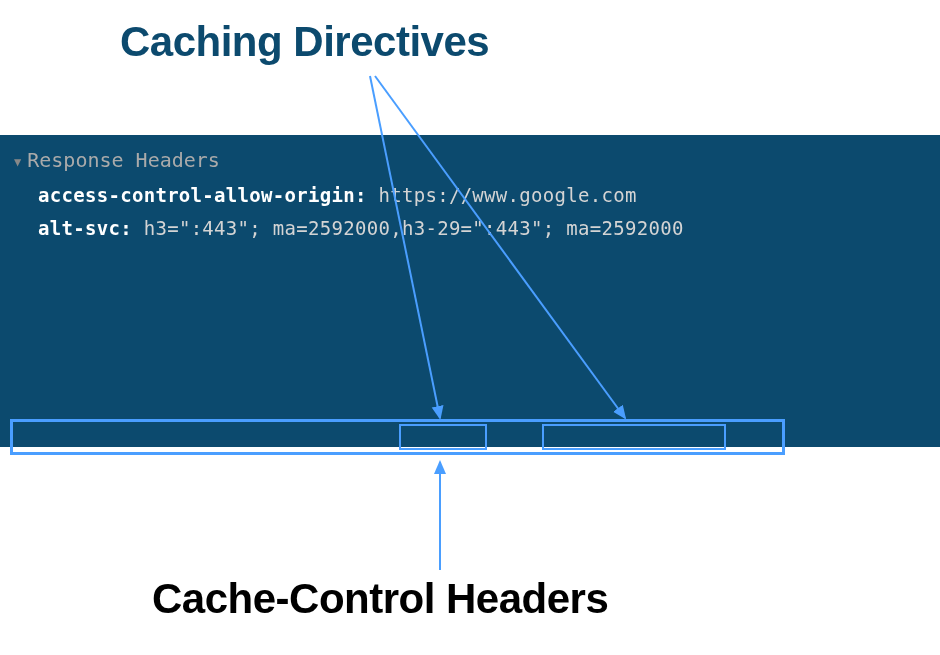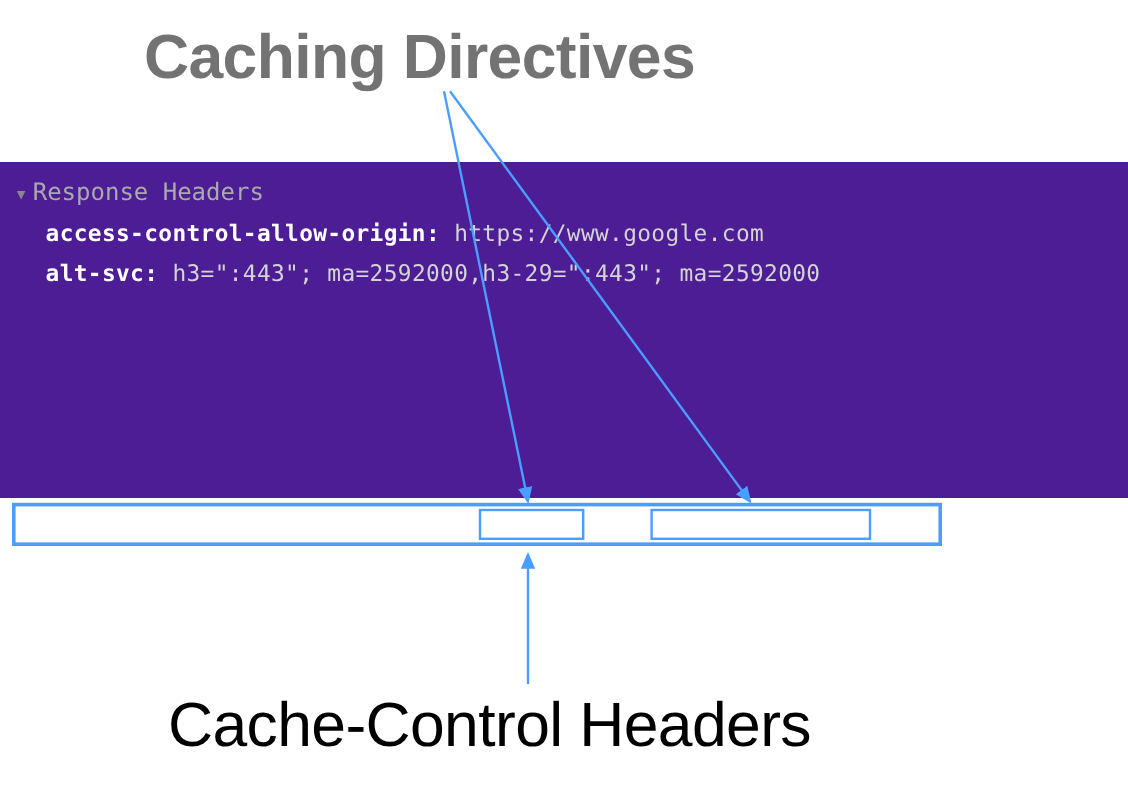--- a/index.html
+++ b/index.html
@@ -8,41 +8,41 @@
     height: 655px;
     background: #fff;
     position: relative;
     font-family: -apple-system, BlinkMacSystemFont, "Segoe UI", sans-serif;
     overflow: hidden;
   }
   .title-top {
     position: absolute;
     top: 18px;
     left: 120px;
-    font-size: 52px;
+    font-size: 42px;
     font-weight: 800;
-    color: #737373;
+    color: #0c4a6e;
     letter-spacing: -0.5px;
   }
   .title-bottom {
     position: absolute;
     top: 575px;
-    left: 140px;
-    font-size: 52px;
-    font-weight: 400;
+    left: 152px;
+    font-size: 42px;
+    font-weight: 700;
     color: #000;
     letter-spacing: -0.5px;
   }
   .devtools-panel {
     position: absolute;
     top: 135px;
     left: 0;
     width: 940px;
-    height: 280px;
-    background: #4c1d95;
+    height: 312px;
+    background: #0c4a6e;
     color: #e0e0e0;
     font-family: "SF Mono", Menlo, Monaco, Consolas, monospace;
     font-size: 19px;
     line-height: 1.5;
     padding: 10px 10px 10px 10px;
     overflow: hidden;
   }
   .section-header {
     color: #aaa;
     font-size: 20px;

